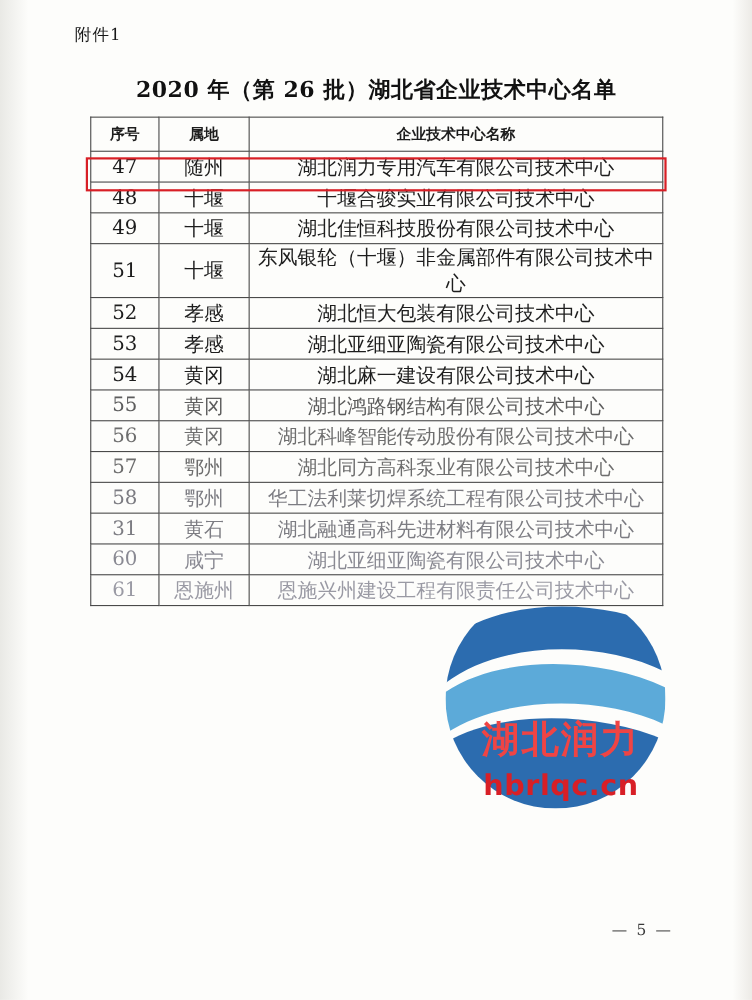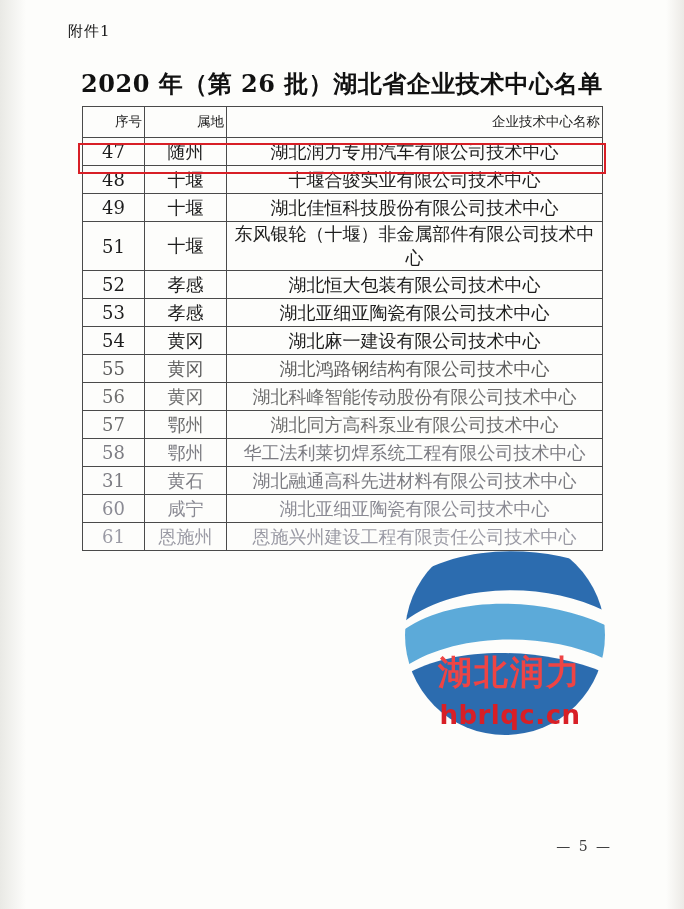--- a/index.html
+++ b/index.html
@@ -49,21 +49,21 @@
     font-family: "DejaVu Serif", "Liberation Serif", serif;
     color: #171717;
   }
 
   .doc-title {
     position: absolute;
     left: 0;
     right: 0;
     top: 68px;
     text-align: center;
-    font-size: 24px;
+    font-size: 20px;
     font-weight: bold;
     letter-spacing: 0.5px;
     color: #111;
     font-family: "DejaVu Serif", "Liberation Serif", serif;
   }
 
   table.listing {
     position: absolute;
     left: 82px;
     top: 106px;
@@ -77,24 +77,23 @@
     border: 1px solid #4a4a4a;
     height: 27px;
     text-align: center;
     vertical-align: middle;
     font-size: 18px;
     padding: 0 2px;
     color: #1d1d1d;
     font-family: "DejaVu Serif", "Liberation Serif", serif;
   }
   table.listing th {
-    font-weight: normal;
+    font-weight: bold;
     font-size: 13.5px;
     height: 30px;
-    text-align: right;
   }
   .col-no    { width: 62px; }
   .col-place { width: 82px; }
   .col-name  { width: 376px; }
 
   
   tr.fade-1 td { color: #5d5d5d; }
   tr.fade-2 td { color: #6e6e6e; }
   tr.fade-3 td { color: #7c7c82; }
   tr.fade-4 td { color: #8a8a93; }

